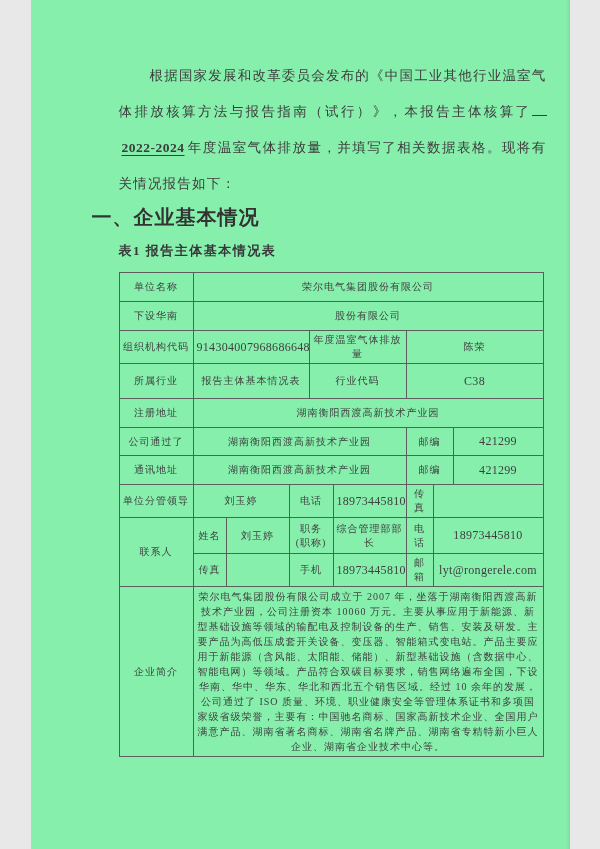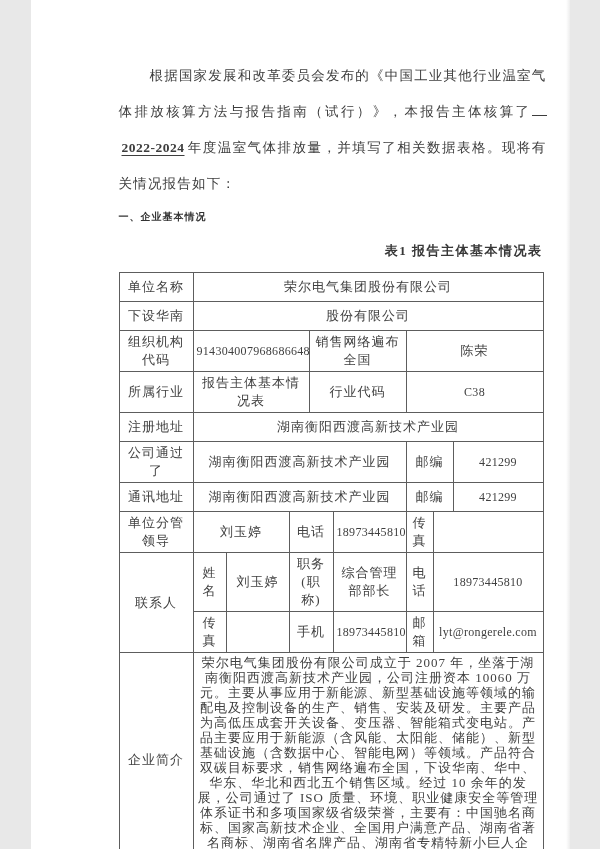--- a/index.html
+++ b/index.html
@@ -1,20 +1,20 @@
 <!DOCTYPE html>
 <html><head>
 <meta charset="utf-8">
 <style>
   html,body{margin:0;padding:0;background:#e8e8e8;}
   .page{
     position:relative;
     width:539px;height:849px;
     margin:0 auto;
-    background:#ffffff;
+    background:#86efac;
     overflow:hidden;
     font-family:"Liberation Serif","DejaVu Serif",serif;
     color:#3d3d3d;
   }
   .page::after{
     content:'';position:absolute;right:0;top:0;bottom:0;width:4px;
     background:linear-gradient(to right, rgba(0,0,0,0), rgba(0,0,0,0.07));
     pointer-events:none;
   }
   
@@ -35,51 +35,51 @@
   .intro .years{
     text-decoration:underline;
     text-underline-offset:3px;
     font-weight:bold;
     letter-spacing:0.5px;
     padding:0 3px;
     white-space:nowrap;
   }
   
   .section-heading{
-    margin:4px 0 0 88px;
+    margin:4px 0 0 61px;
     font-family:"Liberation Sans","DejaVu Sans",sans-serif;
     font-weight:bold;
-    font-size:10px;
+    font-size:20px;
     letter-spacing:1px;
     color:#333;
     line-height:22px;
   }
   
   .table-title{
     margin:13px 0 0 88px;
     width:424px;
-    text-align:right;
+    text-align:left;
     font-weight:bold;
     font-size:13px;
     letter-spacing:1.5px;
     color:#383838;
     line-height:20px;
   }
   
   table.info{
     margin:11px 0 0 88px;
     width:424px;
     border-collapse:collapse;
     table-layout:fixed;
   }
   table.info td{
     border:1px solid #5d5d5d;
     text-align:center;
     vertical-align:middle;
-    font-size:13px;
+    font-size:10px;
     letter-spacing:1px;
     color:#3f3f3f;
     padding:2px 3px;
     overflow:hidden;
   }
   table.info td.num{letter-spacing:0.3px;font-size:12px;}
   tr.h29{height:29px} tr.h35{height:35px} tr.h28{height:28px} tr.h36{height:36px}
   td.profile-cell{
     text-align:justify;
     padding:4px 8px 5px 8px;
@@ -123,21 +123,21 @@
       <td>单位名称</td>
       <td colspan="8">荣尔电气集团股份有限公司</td>
     </tr>
     <tr class="h29">
       <td>下设华南</td>
       <td colspan="8">股份有限公司</td>
     </tr>
     <tr class="h29">
       <td>组织机构代码</td>
       <td colspan="3" class="num">914304007968686648</td>
-      <td colspan="2">销售网络遍布全国</td>
+      <td colspan="2">年度温室气体排放量</td>
       <td colspan="3">陈荣</td>
     </tr>
     <tr class="h35">
       <td>所属行业</td>
       <td colspan="3">报告主体基本情况表</td>
       <td colspan="2">行业代码</td>
       <td colspan="3" class="num">C38</td>
     </tr>
     <tr class="h29">
       <td>注册地址</td>

